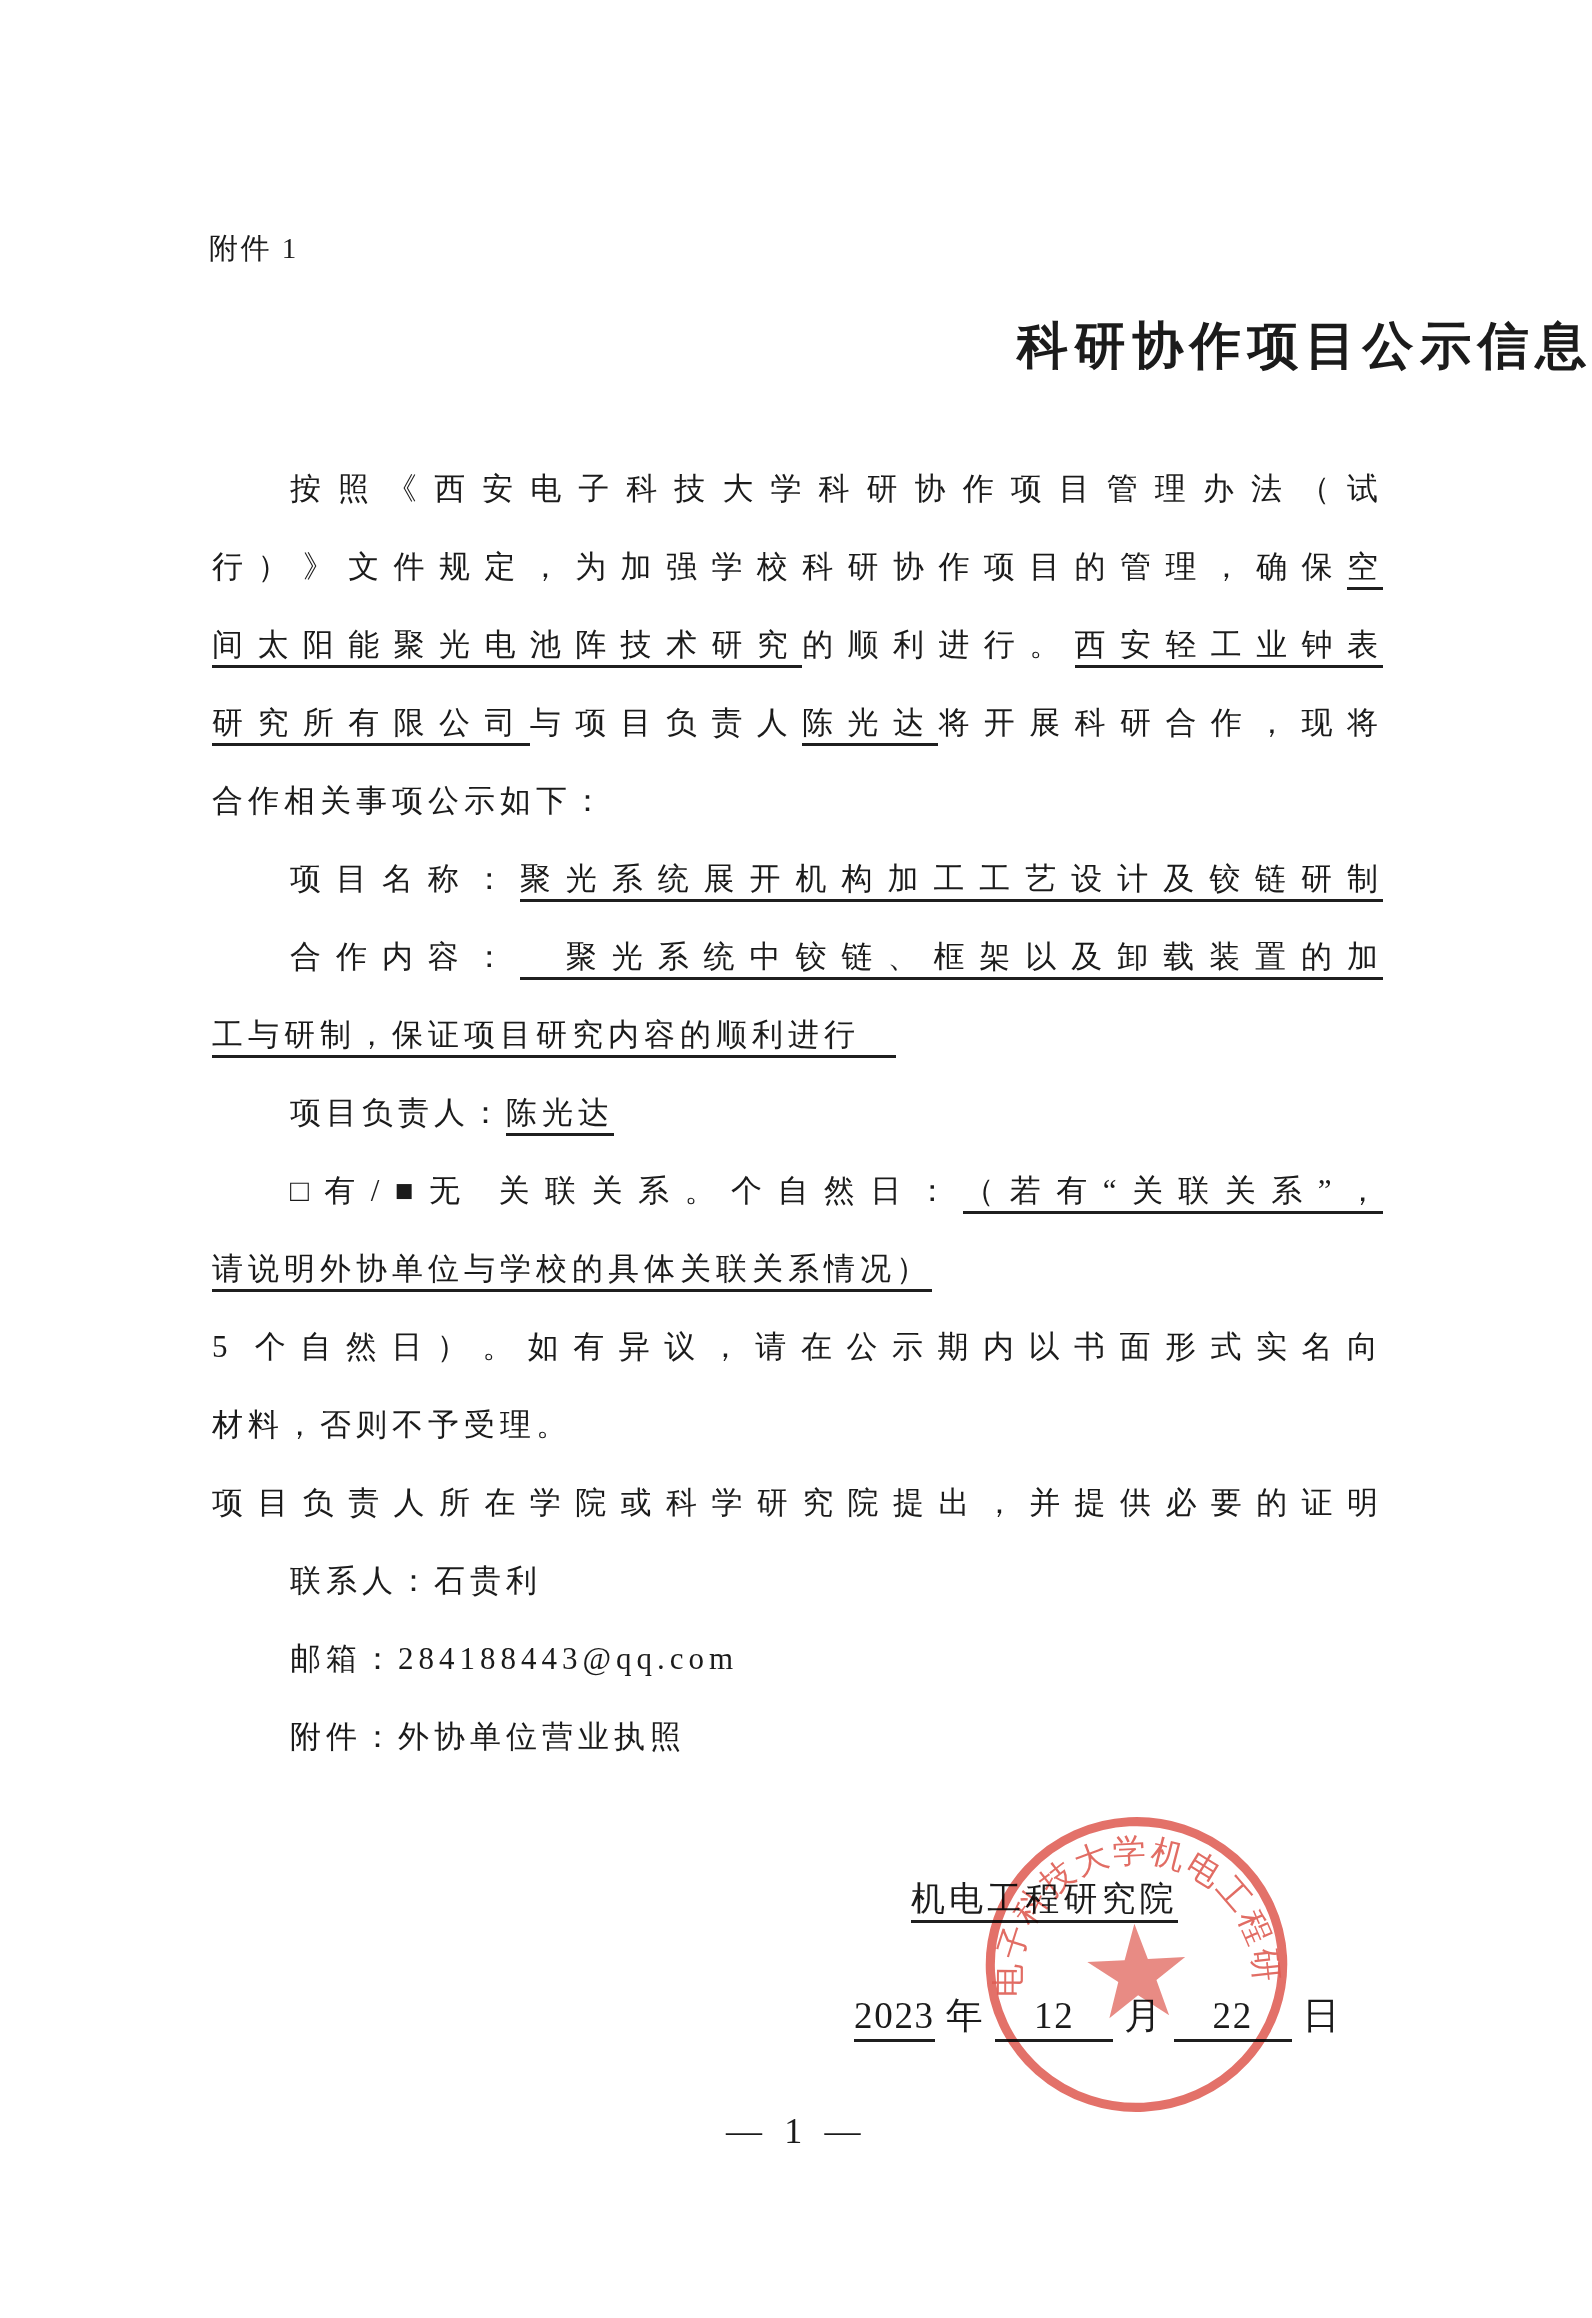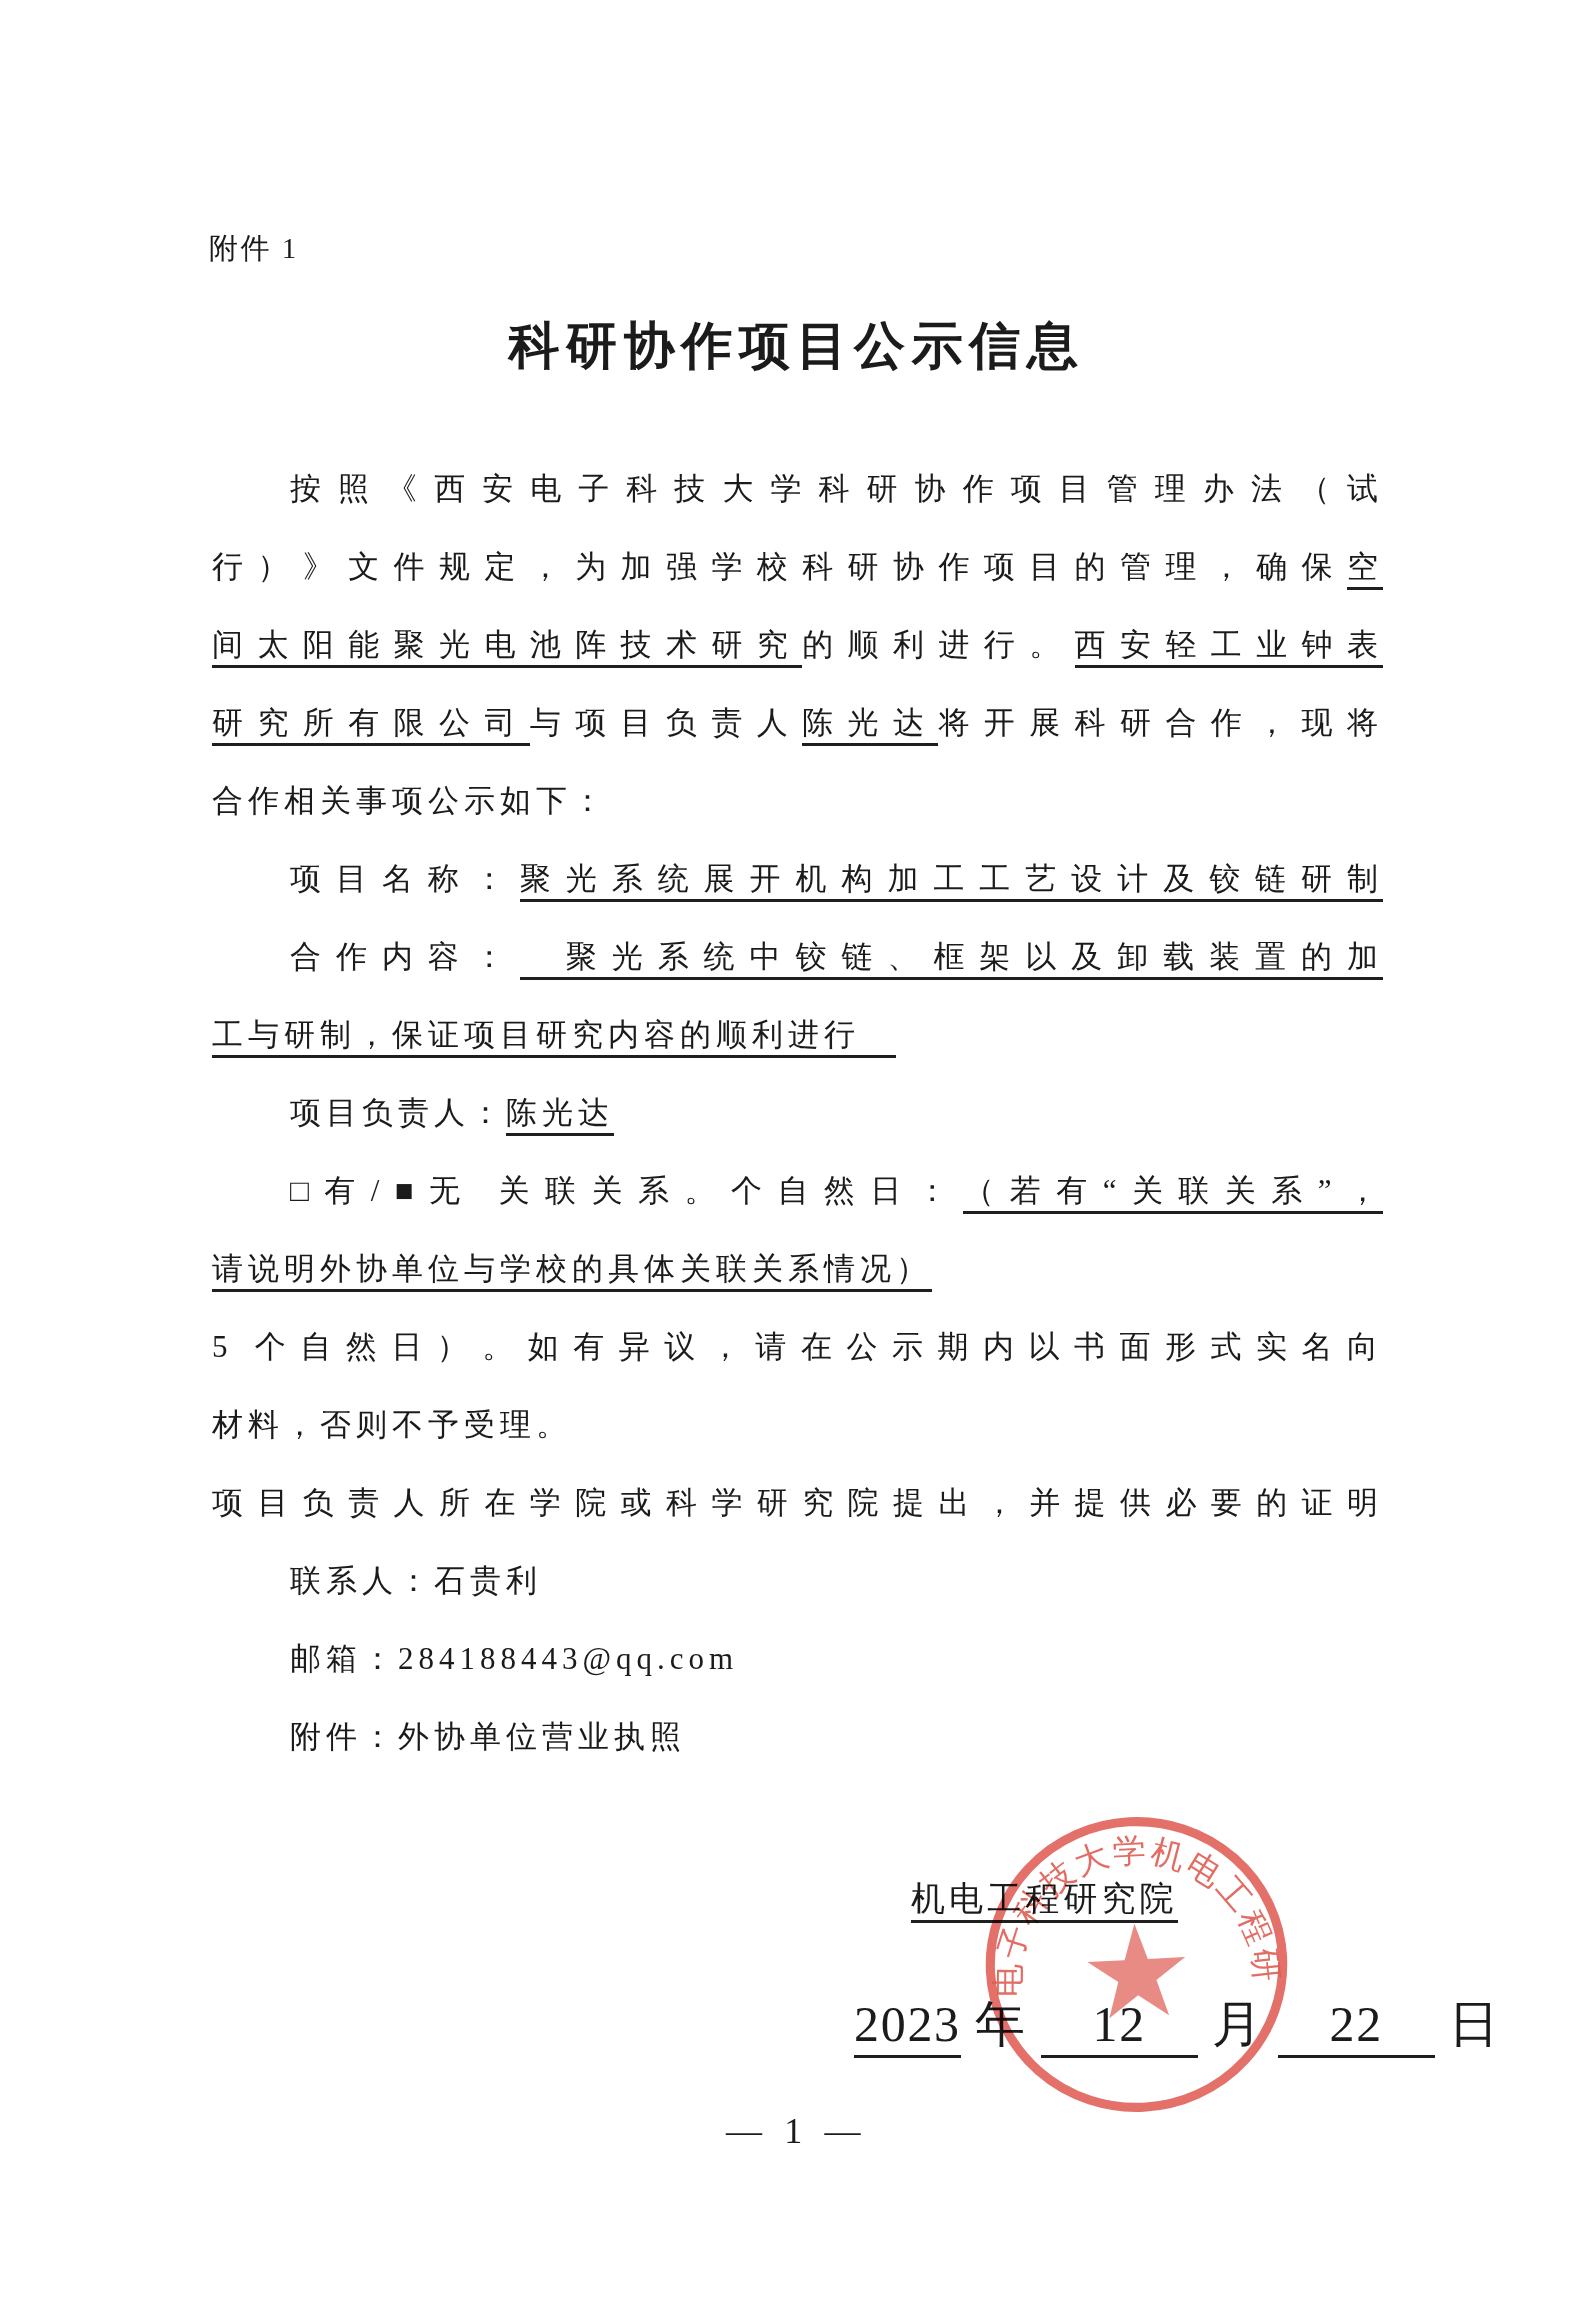--- a/index.html
+++ b/index.html
@@ -2,33 +2,33 @@
 <html style="font-size:13.3px"><head>
 <meta charset="utf-8">
 <style>
   html,body{margin:0;padding:0;}
   body{
     width:1593px;height:2319px;position:relative;background:#ffffff;
     font-family:"Liberation Serif","DejaVu Serif","DejaVu Sans",serif;
     color:#1b1b1b;overflow:hidden;
   }
   .attachment{position:absolute;left:209px;top:229px;font-size:29px;letter-spacing:2.5px;}
-  .doc-title{position:absolute;left:0;top:312px;width:1593px;text-align:center;
+  .doc-title{position:absolute;left:0;top:312px;width:1593px;text-align:right;
     font-size:51px;font-weight:bold;letter-spacing:6.6px;}
   .body-block{position:absolute;left:212px;top:450px;width:1171px;}
   .line{
     font-size:31px;line-height:78px;height:78px;letter-spacing:5px;
     text-align:justify;text-justify:inter-character;
   }
   .line.full{text-align-last:justify;}
   .line.end{text-align-last:left;}
   .line.indent{text-indent:78px;}
   .u{border-bottom:3.3px solid #1f1f1f;padding-bottom:2.5px;}
   .org-line{position:absolute;left:911px;top:1876px;font-size:34px;letter-spacing:4.1px;}
-  .date-line{position:absolute;left:854px;top:1991px;font-size:50px;letter-spacing:1.7px;}
+  .date-line{position:absolute;left:854px;top:1991px;font-size:37px;letter-spacing:1.7px;}
   .page-number{position:absolute;left:0;top:2110px;width:1593px;text-align:center;
     font-size:36px;letter-spacing:6.6px;}
   .seal{position:absolute;left:977px;top:1805px;width:319px;height:319px;
     mix-blend-mode:multiply;opacity:0.92;transform:rotate(-3deg);}
   .seal svg{width:100%;height:100%;}
 </style>
 </head>
 <body>
 
 <div class="attachment">附件 1</div>

